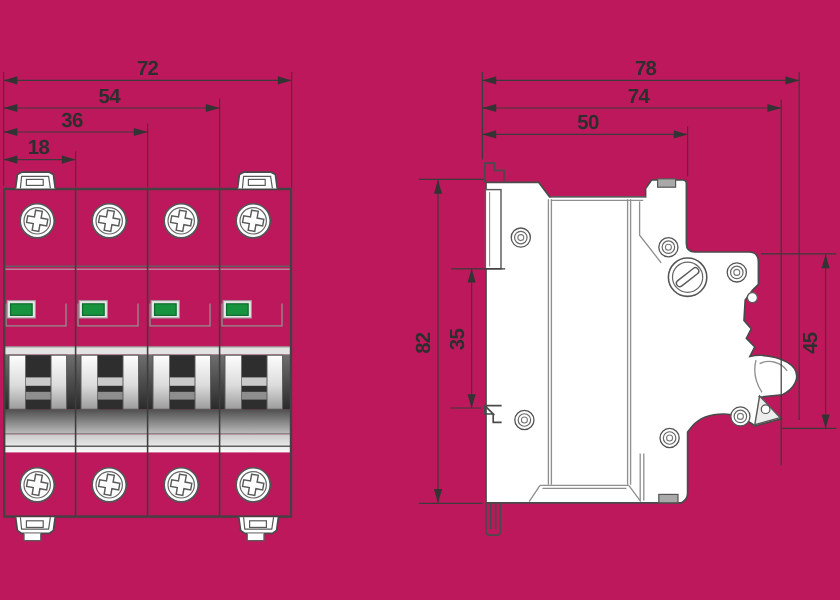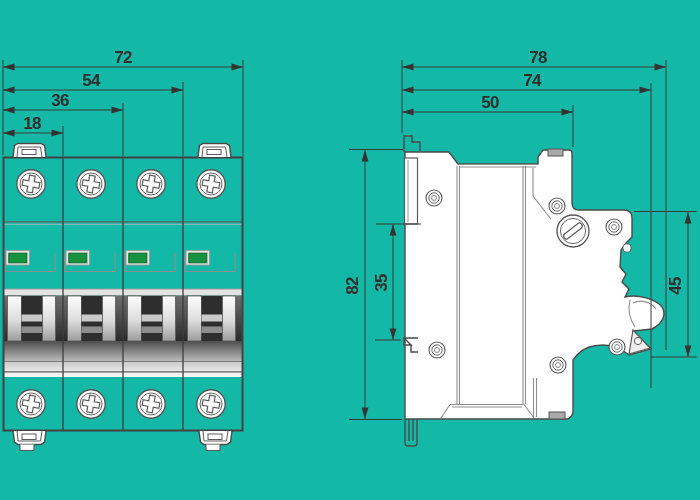--- a/index.html
+++ b/index.html
@@ -1,16 +1,16 @@
 <!DOCTYPE html>
 <html><head>
 <meta charset="utf-8">
 <style>
   html,body{margin:0;padding:0;background:#fff;}
-  .canvas{position:relative;width:700px;height:500px;background:#14b8a6;overflow:hidden;}
+  .canvas{position:relative;width:700px;height:500px;background:#be185d;overflow:hidden;}
   svg{position:absolute;left:0;top:0;}
   .dim{font-family:"Liberation Sans",sans-serif;font-weight:700;font-size:17px;fill:#2E2E2E;letter-spacing:-0.6px;text-anchor:middle;}
   .thin{stroke:#3A3A3A;stroke-width:1;fill:none;}
   .body-line{stroke:#4A4A4A;stroke-width:1.4;fill:none;}
   .body-fill{stroke:#4A4A4A;stroke-width:1.4;fill:#FFFFFF;}
   .lt{stroke:#8F8F8F;stroke-width:1.1;fill:none;}
 </style>
 </head>
 <body>
 

